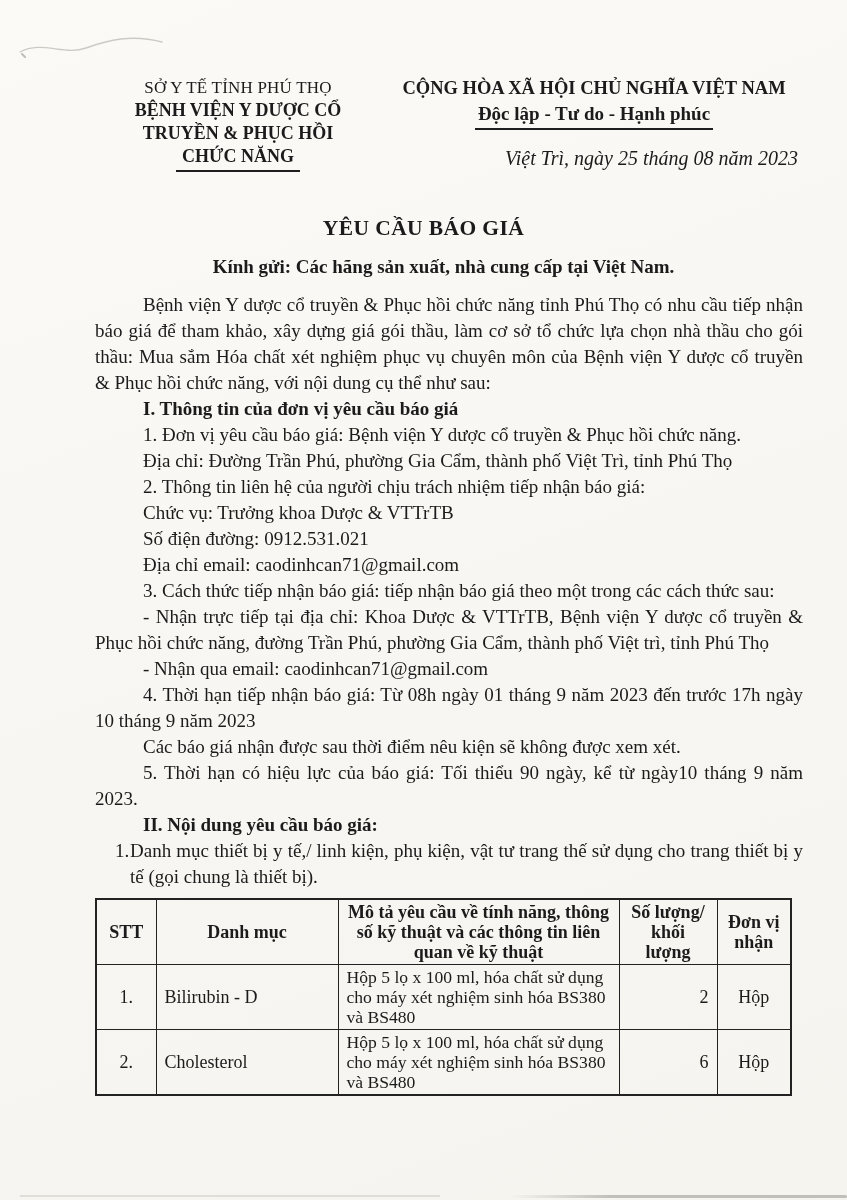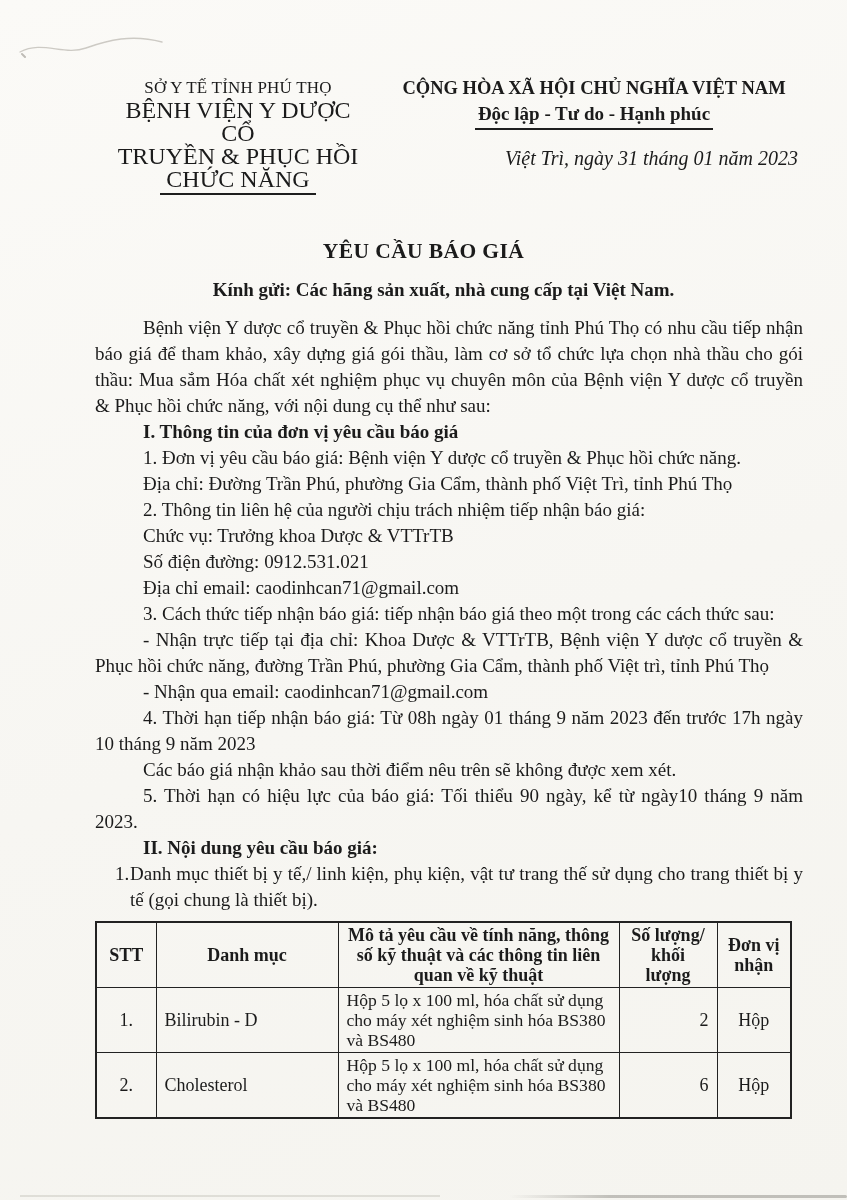--- a/index.html
+++ b/index.html
@@ -23,21 +23,21 @@
     justify-content: space-between;
     padding: 76px 47px 0 95px;
   }
   .left-head {
     width: 242px;
     margin-left: 22px;
     text-align: center;
     line-height: 23px;
   }
   .left-head .dept   { font-size: 17px; font-weight: 400; letter-spacing: 0.2px; }
-  .left-head .org    { font-size: 24px; font-weight: 400; }
+  .left-head .org    { font-size: 18px; font-weight: 700; }
   .left-head .org-underlined {
     display: inline-block;
     border-bottom: 2px solid #1e1e1e;
     padding: 0 6px 2px 6px;
   }
   .right-head { width: 412px; text-align: center; }
   .nation { font-size: 18.5px; font-weight: 700; line-height: 24px; }
   .motto-wrap { margin-top: 3px; }
   .motto {
     display: inline-block;
@@ -155,42 +155,42 @@
       <div class="org">TRUYỀN &amp; PHỤC HỒI</div>
       <div class="org">
         <span class="org-underlined">CHỨC NĂNG</span>
       </div>
     </div>
     <div class="right-head">
       <div class="nation">CỘNG HÒA XÃ HỘI CHỦ NGHĨA VIỆT NAM</div>
       <div class="motto-wrap">
         <span class="motto">Độc lập - Tư do - Hạnh phúc</span>
       </div>
-      <div class="dateline">Việt Trì, ngày 31 tháng 01 năm 2023</div>
+      <div class="dateline">Việt Trì, ngày 25 tháng 08 năm 2023</div>
     </div>
   </div>
 
   <div class="doc-title">YÊU CẦU BÁO GIÁ</div>
   <div class="salutation">Kính gửi: Các hãng sản xuất, nhà cung cấp tại Việt Nam.</div>
 
   <div class="body-text">
     <p class="para">Bệnh viện Y dược cổ truyền &amp; Phục hồi chức năng tỉnh Phú Thọ có nhu cầu tiếp nhận báo giá để tham khảo, xây dựng giá gói thầu, làm cơ sở tổ chức lựa chọn nhà thầu cho gói thầu: Mua sắm Hóa chất xét nghiệm phục vụ chuyên môn của Bệnh viện Y dược cổ truyền &amp; Phục hồi chức năng, với nội dung cụ thể như sau:</p>
 
     <p class="sec-head">I. Thông tin của đơn vị yêu cầu báo giá</p>
     <p class="para">1. Đơn vị yêu cầu báo giá: Bệnh viện Y dược cổ truyền &amp; Phục hồi chức năng.</p>
     <p class="para">Địa chỉ: Đường Trần Phú, phường Gia Cẩm, thành phố Việt Trì, tỉnh Phú Thọ</p>
     <p class="para">2. Thông tin liên hệ của người chịu trách nhiệm tiếp nhận báo giá:</p>
     <p class="para">Chức vụ: Trưởng khoa Dược &amp; VTTrTB</p>
     <p class="para">Số điện đường: 0912.531.021</p>
     <p class="para">Địa chỉ email: caodinhcan71@gmail.com</p>
     <p class="para">3. Cách thức tiếp nhận báo giá: tiếp nhận báo giá theo một trong các cách thức sau:</p>
     <p class="para">- Nhận trực tiếp tại địa chỉ: Khoa Dược &amp; VTTrTB, Bệnh viện Y dược cổ truyền &amp; Phục hồi chức năng, đường Trần Phú, phường Gia Cẩm, thành phố Việt trì, tỉnh Phú Thọ</p>
     <p class="para">- Nhận qua email: caodinhcan71@gmail.com</p>
     <p class="para">4. Thời hạn tiếp nhận báo giá: Từ 08h ngày 01 tháng 9 năm 2023 đến trước 17h ngày 10 tháng 9 năm 2023</p>
-    <p class="para">Các báo giá nhận khảo sau thời điểm nêu trên sẽ không được xem xét.</p>
+    <p class="para">Các báo giá nhận được sau thời điểm nêu kiện sẽ không được xem xét.</p>
     <p class="para">5. Thời hạn có hiệu lực của báo giá: Tối thiểu 90 ngày, kể từ ngày10 tháng 9 năm 2023.</p>
 
     <p class="sec-head">II. Nội dung yêu cầu báo giá:</p>
     <div class="list-item">
       <span class="li-num">1.</span>
       <div class="li-text">Danh mục thiết bị y tế,/ linh kiện, phụ kiện, vật tư trang thế sử dụng cho trang thiết bị y tế (gọi chung là thiết bị).</div>
     </div>
   </div>
 
   <div class="table-wrap">

